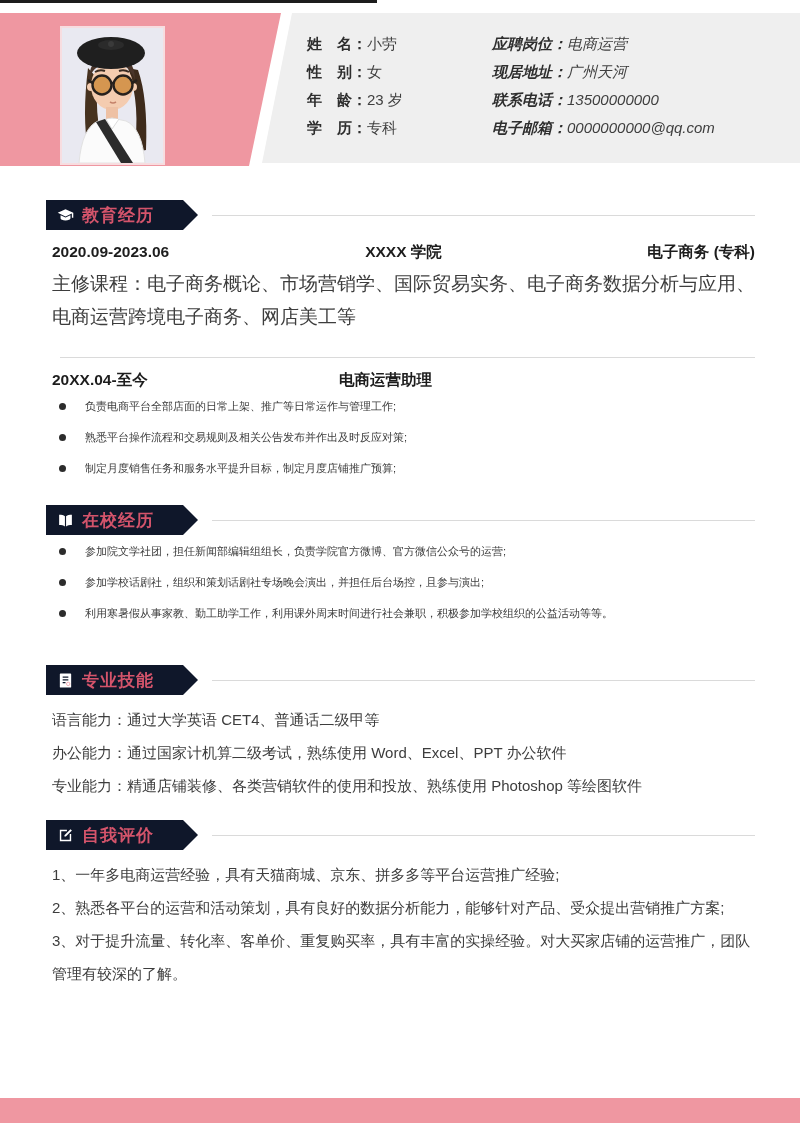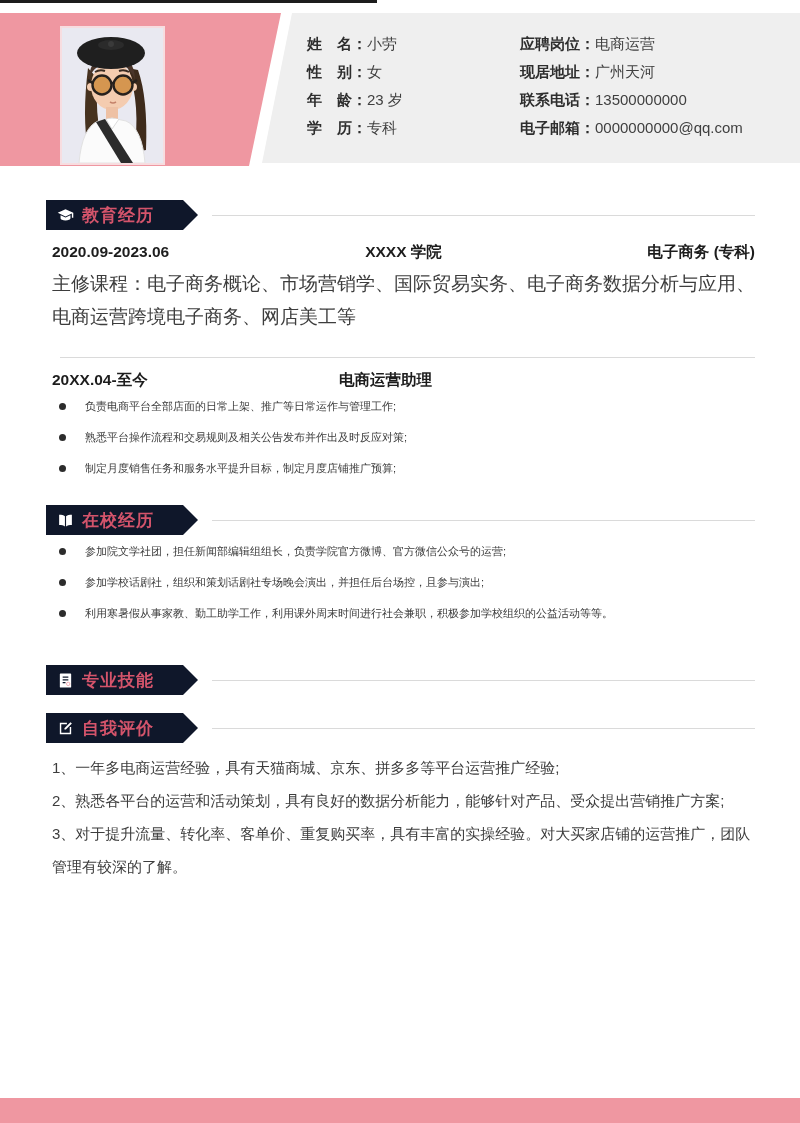--- a/index.html
+++ b/index.html
@@ -13,21 +13,21 @@
   .header{position:absolute;top:13px;left:0;width:800px;height:153px;}
   .header-pink{position:absolute;top:0;left:0;width:281px;height:153px;background:#ef97a1;
                clip-path:polygon(0 0,100% 0,calc(100% - 32px) 100%,0 100%);}
   .header-gray{position:absolute;top:0;left:262px;width:538px;height:150px;background:#efefef;
                clip-path:polygon(30px 0,100% 0,100% 100%,0 100%);}
   .photo{position:absolute;top:15px;left:62px;width:101px;height:135px;background:#e9e9f1;
          box-shadow:0 0 0 2px #f7dde0;}
   .photo svg{display:block;}
   .info-col{position:absolute;top:17px;font-size:15px;line-height:28px;}
   .info-left{left:307px;}
-  .info-right{left:520px;}
+  .info-right{left:492px;font-style:italic;}
   .info-row{white-space:nowrap;}
   .info-label{font-weight:bold;color:#2e2e2e;}
   .info-value{color:#3f3f3f;}
 
   
   .body-flow{position:absolute;top:0;left:0;width:800px;padding:0 45px 0 46px;box-sizing:border-box;}
 
   .sec-head{display:flex;align-items:center;}
   .mt-s1{margin-top:200px;} .mt-s2{margin-top:24px;} .mt-s3{margin-top:22px;}
   .mt-s4{margin-top:37px;} .mt-s5{margin-top:18px;}
@@ -167,20 +167,25 @@
         <span class="b-icon">
           <svg viewBox="0 0 24 24">
               <path fill-rule="evenodd" d="M5 2h14a1 1 0 0 1 1 1v18a1 1 0 0 1-1 1H5a1 1 0 0 1-1-1V3a1 1 0 0 1 1-1zm3 4.2h8V8H8V6.2zm0 4h8V12H8v-1.8zm0 4h4V16H8v-1.8z"></path>
               <circle cx="15.8" cy="16.8" r="2.4" stroke="#ee909c" stroke-width="1" fill="#ffffff"></circle>
             </svg>
         </span>
         <span class="b-title">专业技能</span>
       </div>
       <div class="rule"></div>
     </div>
+    <div class="lines">
+      <div>语言能力：通过大学英语 CET4、普通话二级甲等</div>
+      <div>办公能力：通过国家计机算二级考试，熟练使用 Word、Excel、PPT 办公软件</div>
+      <div>专业能力：精通店铺装修、各类营销软件的使用和投放、熟练使用 Photoshop 等绘图软件</div>
+    </div>
 
     <div class="sec-head mt-s5">
       <div class="banner">
         <span class="b-icon">
           <svg viewBox="0 0 24 24">
               <path d="M4 4h10v2H6v12h12v-8h2v10H4V4z"></path>
               <path d="M10.5 11.5 19 3l2 2-8.5 8.5H10.5v-2z"></path>
             </svg>
         </span>
         <span class="b-title">自我评价</span>

